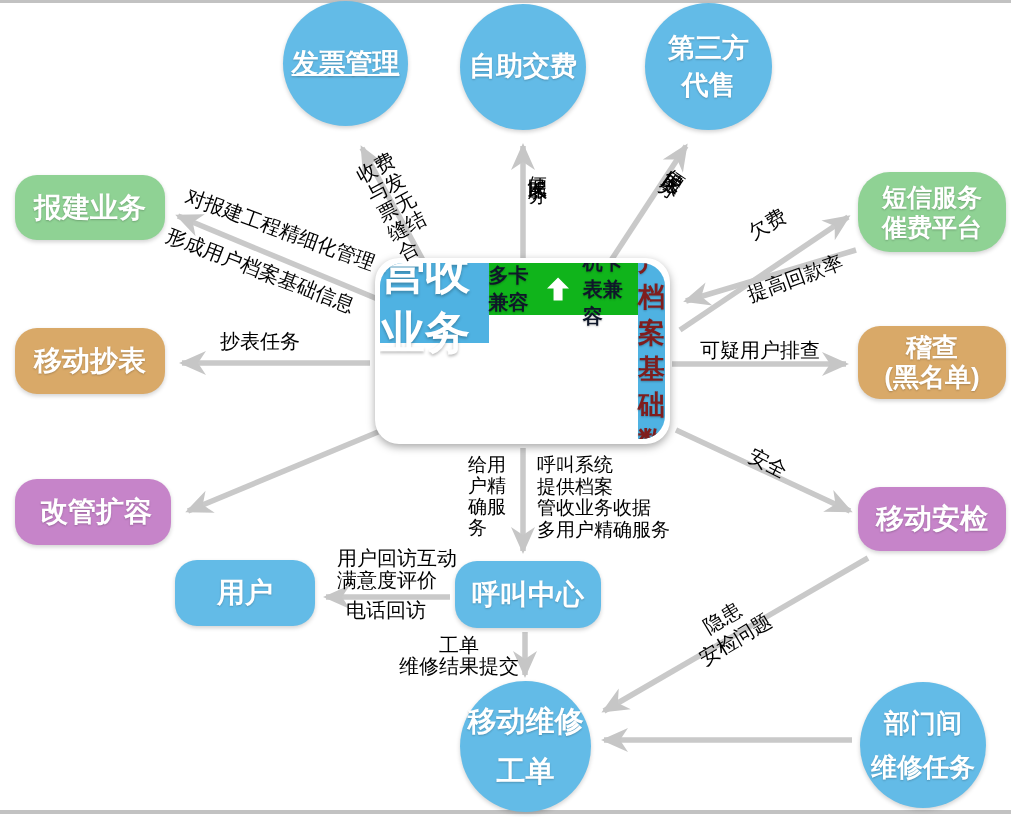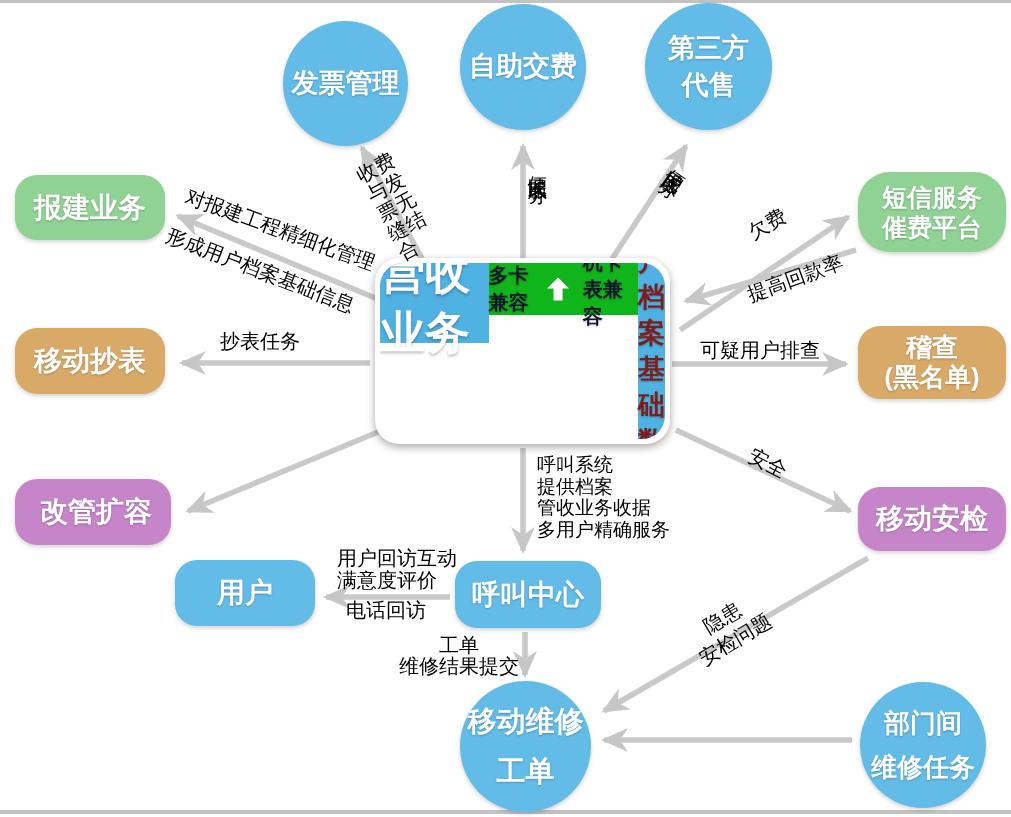--- a/index.html
+++ b/index.html
@@ -74,21 +74,21 @@
       <line x1="672" y1="364" x2="846" y2="364" marker-end="url(#ah)"></line>
       <line x1="676" y1="430" x2="850" y2="511" marker-end="url(#ah)"></line>
       <line x1="523" y1="448" x2="523" y2="551" marker-end="url(#ah)"></line>
       <line x1="450" y1="597" x2="326" y2="597" marker-end="url(#ah)"></line>
       <line x1="525" y1="632" x2="525" y2="675" marker-end="url(#ah)"></line>
       <line x1="868" y1="558" x2="604" y2="711" marker-end="url(#ah)"></line>
       <line x1="852" y1="740" x2="604" y2="740" marker-end="url(#ah)"></line>
     </g>
   </svg>
 
-  <div class="node circle pre" style="left:283px;top:21px;width:125px;height:125px;">发票管理</div>
+  <div class="node circle pre" style="left:283px;top:1px;width:125px;height:125px;text-decoration:underline;">发票管理</div>
   <div class="node circle pre" style="left:460px;top:4px;width:126px;height:126px;">自助交费</div>
   <div class="node circle pre" style="left:645px;top:3px;width:127px;height:127px;line-height:1.35;">第三方
 代售</div>
 
   <div class="node rbox green" style="left:15px;top:175px;width:150px;height:65px;">报建业务</div>
   <div class="node rbox tan" style="left:15px;top:328px;width:150px;height:66px;">移动抄表</div>
   <div class="node rbox purple" style="left:15px;top:479px;width:150px;height:66px;padding-left:6px;">改管扩容</div>
 
   <div class="node rbox green pre" style="left:858px;top:172px;width:148px;height:80px;font-size:25px;line-height:1.2;border-radius:32px;">短信服务
 催费平台</div>
@@ -124,20 +124,24 @@
 合</div>
   <div class="lbl vert" style="left:527px;top:160px;height:100px;">便民服务</div>
   <div class="lbl vert" style="left:652px;top:152px;height:92px;transform:rotate(34deg);">便民服务</div>
   <div class="lbl" style="left:180px;top:220px;width:210px;transform:rotate(20deg);">对报建工程精细化管理</div>
   <div class="lbl" style="left:160px;top:261px;width:210px;transform:rotate(21deg);">形成用户档案基础信息</div>
   <div class="lbl" style="left:220px;top:330px;">抄表任务</div>
   <div class="lbl" style="left:747px;top:213px;transform:rotate(-30deg);">欠费</div>
   <div class="lbl" style="left:745px;top:267px;transform:rotate(-20deg);">提高回款率</div>
   <div class="lbl" style="left:700px;top:339px;">可疑用户排查</div>
   <div class="lbl" style="left:748px;top:452px;transform:rotate(27deg);">安全</div>
+  <div class="lbl" style="left:468px;top:454px;width:44px;line-height:21px;font-size:19px;">给用
+户精
+确服
+务</div>
   <div class="lbl" style="left:537px;top:454px;line-height:21.5px;font-size:19px;">呼叫系统
 提供档案
 管收业务收据
 多用户精确服务</div>
   <div class="lbl" style="left:337px;top:547px;">用户回访互动
 满意度评价</div>
   <div class="lbl" style="left:346px;top:599px;">电话回访</div>
   <div class="lbl" style="left:399px;top:635px;width:120px;text-align:center;line-height:20.5px;">工单
 维修结果提交</div>
   <div class="lbl" style="left:683px;top:604px;width:92px;text-align:center;line-height:25px;transform:rotate(-31deg);">隐患

